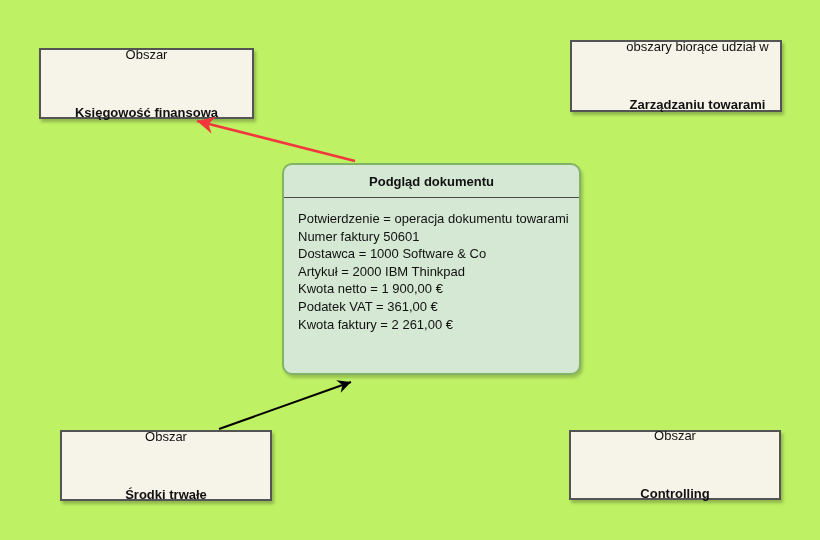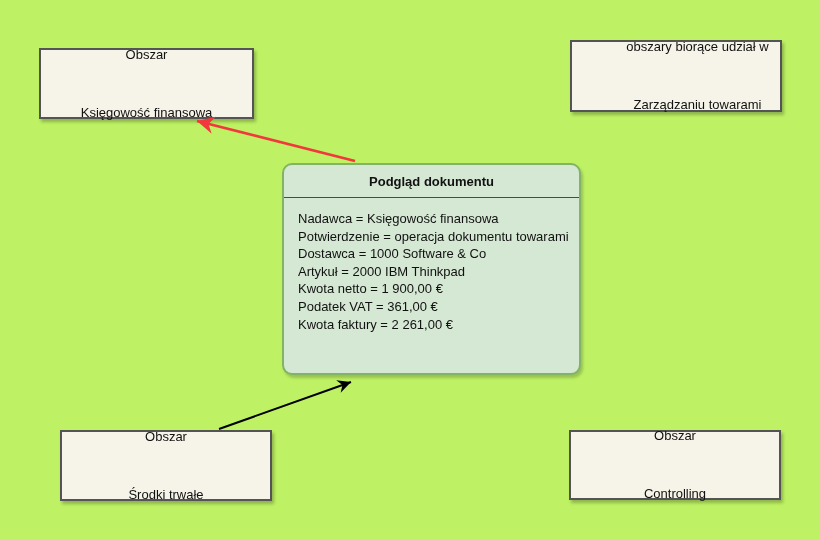--- a/index.html
+++ b/index.html
@@ -27,21 +27,21 @@
     box-shadow: 2px 3px 3px rgba(0,0,0,0.25);
     display: flex;
     flex-direction: column;
     align-items: center;
     justify-content: center;
     text-align: center;
     font-size: 13px;
     line-height: 18px;
     z-index: 1;
   }
-  .node .line2 { font-weight: normal; margin-top: 40px; }
+  .node .line2 { font-weight: bold; margin-top: 40px; }
   .node-tl { left: 39px;  top: 48px;  width: 215px; height: 71px; }
   .node-tr { left: 570px; top: 40px;  width: 212px; height: 72px; padding-left: 43px; }
   .node-bl { left: 60px;  top: 430px; width: 212px; height: 71px; }
   .node-br { left: 569px; top: 430px; width: 212px; height: 70px; }
   .preview {
     position: absolute;
     left: 282px; top: 163px;
     width: 299px; height: 212px;
     background: #D5E8D4;
     border: 2px solid #82B366;
@@ -101,22 +101,22 @@
   </div>
 
   <div class="node node-br">
     <span class="line1">Obszar</span>
     <span class="line2">Controlling</span>
   </div>
 
   <div class="preview">
     <div class="preview-header">Podgląd dokumentu</div>
     <div class="preview-body">
-      <div>Nadawca = Księgowość finansowa</div>
       <div>Potwierdzenie = operacja dokumentu towarami</div>
+      <div>Numer faktury 50601</div>
       <div>Dostawca = 1000 Software &amp; Co</div>
       <div>Artykuł = 2000 IBM Thinkpad</div>
       <div>Kwota netto = 1 900,00 €</div>
       <div>Podatek VAT = 361,00 €</div>
       <div>Kwota faktury = 2 261,00 €</div>
     </div>
   </div>
 
 </div>
 

